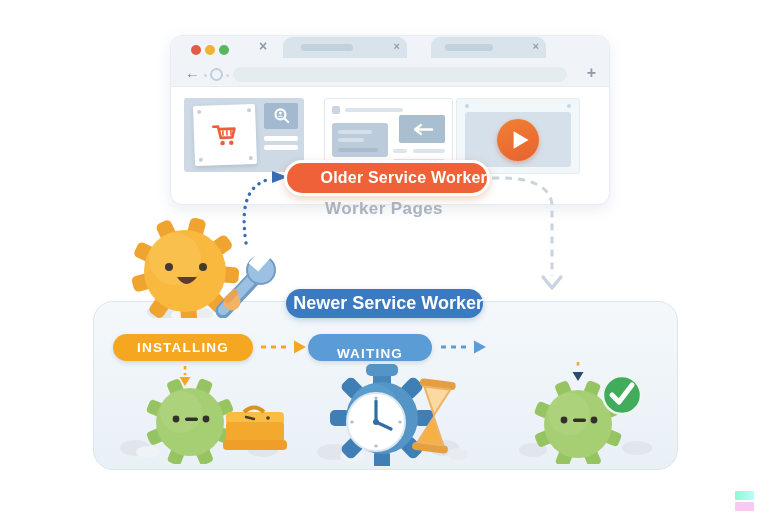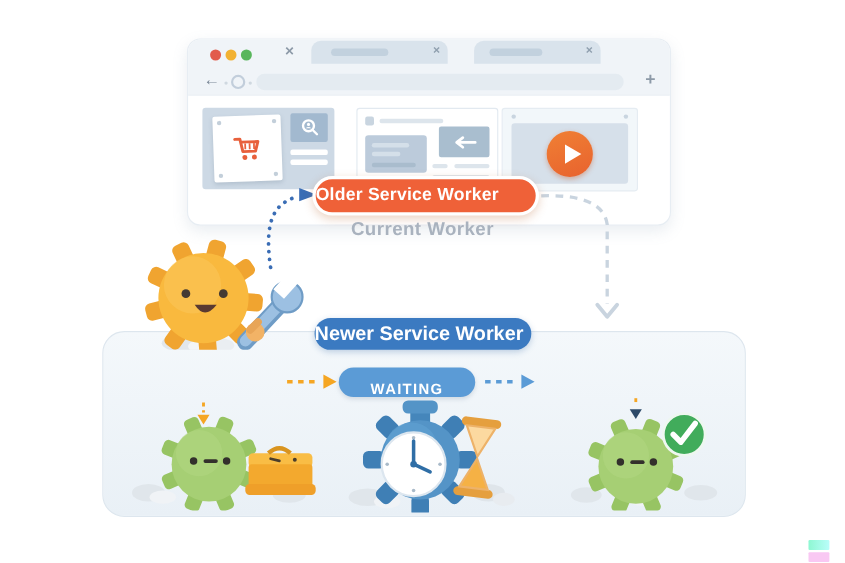--- a/index.html
+++ b/index.html
@@ -52,21 +52,21 @@
   .ln4{left:68px;top:60px;width:52px;height:4px;}
 
   .card3{left:285px;top:62px;width:122px;height:74px;background:#f2f7fa;border:1px solid #e5ecf2;}
   .cdot{position:absolute;width:4px;height:4px;border-radius:50%;background:#c9d5e0;top:5px;}
   .cd1{left:8px}.cd2{right:8px}
   .media{position:absolute;left:8px;top:13px;width:106px;height:55px;background:#d6e0ea;border-radius:3px;}
   .playbtn{position:absolute;left:50%;top:50%;width:42px;height:42px;margin:-21px 0 0 -21px;border-radius:50%;
            background:linear-gradient(160deg,#f08034,#e8622e);box-shadow:0 2px 5px rgba(200,90,40,.4);}
 
   
-  .badge{position:absolute;display:flex;align-items:center;justify-content:flex-start;color:#fff;font-weight:700;}
+  .badge{position:absolute;display:flex;align-items:center;justify-content:flex-end;color:#fff;font-weight:700;}
   .older{left:284px;top:160px;width:200px;height:30px;border-radius:18px;border:3px solid #ffffff;
          font-size:16px;letter-spacing:.2px;box-shadow:0 3px 9px rgba(190,110,60,.3);}
   .newer{left:286px;top:289px;width:197px;height:29px;border-radius:15px;font-size:18px;
          box-shadow:0 2px 6px rgba(60,110,170,.3);}
   .currentpages{position:absolute;left:284px;top:199px;width:200px;text-align:center;
                 font-size:17px;font-weight:700;color:#a9b2be;letter-spacing:.4px;}
 
   
   .panel{position:absolute;left:93px;top:301px;width:583px;height:167px;border-radius:20px;
          background:linear-gradient(180deg,#f4f8fb 0%,#e9f0f6 100%);border:1px solid #dde6ee;}
@@ -223,25 +223,28 @@
     <path d="M118 95 L149 62" stroke="#9cc0e2" stroke-width="10" stroke-linecap="round"></path>
     <circle cx="156" cy="55" r="14" fill="#9cc0e2" stroke="#6f9cc6" stroke-width="2"></circle>
     <rect x="150" y="31" width="13" height="24" fill="#ffffff" transform="rotate(42 156 43)"></rect>
     <circle cx="127" cy="87" r="8.5" fill="#f2b366"></circle>
     <rect x="118" y="78" width="17" height="7" rx="3.5" fill="#e8a557" transform="rotate(-45 126 82)"></rect>
   </svg>
 
   <div class="badge older" style="background-color: rgb(239, 97, 56);">
     <span>Older Service Worker</span>
   </div>
-  <div class="currentpages">Current Worker</div>
+  <div class="currentpages">Worker Pages</div>
   <div class="badge newer" style="background-color: rgb(59, 122, 193);">
     <span>Newer Service Worker</span>
   </div>
 
+  <div class="pill pill-installing" style="background-color: rgb(246, 167, 34);">
+    <span>INSTALLING</span>
+  </div>
   <div class="pill pill-waiting" style="background-color: rgb(91, 155, 214);">
     <span>WAITING</span>
   </div>
 
   <svg class="illus" style="left:118px;top:372px" width="170" height="92" viewBox="0 0 170 92" aria-label="gear-with-toolbox">
     <ellipse cx="17" cy="76" rx="15" ry="8" fill="#e0e6eb"></ellipse>
     <ellipse cx="30" cy="80" rx="12" ry="6" fill="#f0f3f6"></ellipse>
     <ellipse cx="145" cy="78" rx="15" ry="7" fill="#e0e6eb"></ellipse>
     <g fill="#97c463">
       <rect x="65" y="5" width="14" height="18" rx="4" transform="rotate(22 72 50)"></rect>

